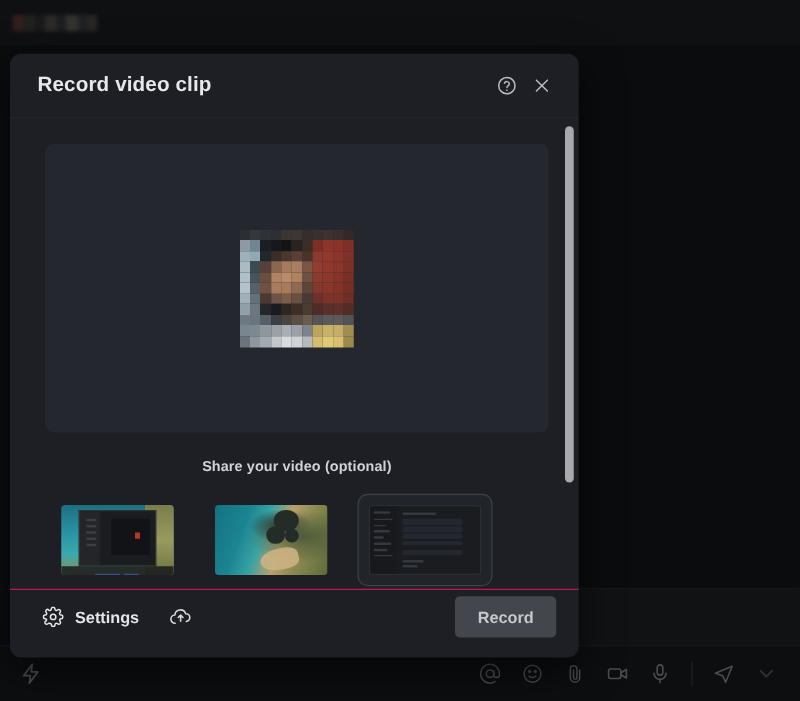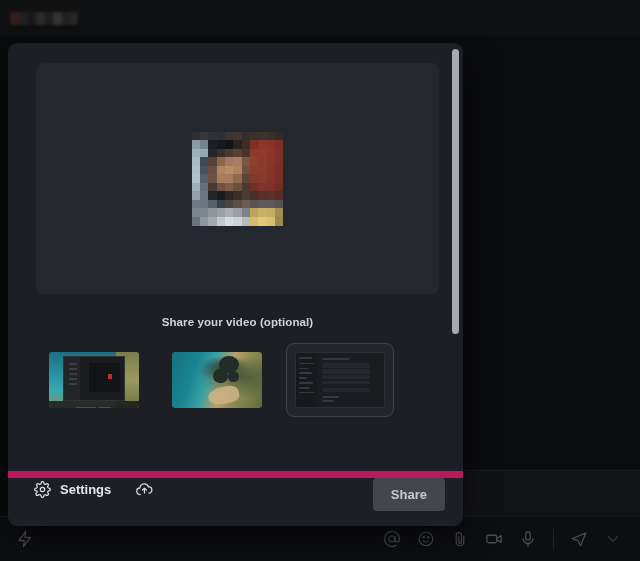--- a/index.html
+++ b/index.html
@@ -290,23 +290,23 @@
     width: 7px;
     height: 285px;
     background: #a6a9ad;
     border-radius: 4px;
   }
 
   
   .modal-footer {
     flex: 0 0 55px;
     height: 55px;
-    border-top: 7px solid #be185d;
-    display: flex;
-    align-items: flex-start;
+    border-top: 1px solid #be185d;
+    display: flex;
+    align-items: center;
     padding: 0 18px 12px 26px;
     box-sizing: border-box;
   }
   .footer-left {
     display: flex;
     align-items: center;
     gap: 22px;
     flex: 1;
   }
   .settings-btn {
@@ -399,20 +399,35 @@
         <svg viewBox="0 0 24 24" fill="none" stroke="currentColor" stroke-width="2" stroke-linecap="round" stroke-linejoin="round">
             <path d="M6 9l6 6 6-6"></path>
           </svg>
       </span>
     </div>
   </div>
 </div>
 
 <div class="modal">
 
+  <div class="modal-header">
+    <div class="modal-title">Record video clip</div>
+    <div class="hdr-btn">
+      <svg viewBox="0 0 24 24" fill="none" stroke="currentColor" stroke-width="1.7" stroke-linecap="round" stroke-linejoin="round">
+        <circle cx="12" cy="12" r="9.2"></circle>
+        <path d="M9.3 9.2a2.8 2.8 0 015.4 1c0 1.9-2.7 2.3-2.7 4"></path>
+        <circle cx="12" cy="17.2" r=".95" fill="currentColor" stroke="none"></circle>
+      </svg>
+    </div>
+    <div class="hdr-btn close">
+      <svg viewBox="0 0 24 24" fill="none" stroke="currentColor" stroke-width="1.9" stroke-linecap="round">
+          <path d="M5 5l14 14M19 5L5 19"></path>
+        </svg>
+    </div>
+  </div>
 
   <div class="modal-body">
     <div class="body-inner">
 
       <div class="preview">
         <div class="pixel-face" id="pixel-face">
             <i style="background: rgb(43, 47, 53);"></i>
             <i style="background: rgb(52, 56, 61);"></i>
             <i style="background: rgb(47, 50, 56);"></i>
             <i style="background: rgb(44, 47, 52);"></i>
@@ -612,15 +627,15 @@
       </div>
 
       <div class="upload-btn">
         <svg viewBox="0 0 24 24" fill="none" stroke="currentColor" stroke-width="1.6" stroke-linecap="round" stroke-linejoin="round">
           <path d="M6.5 18.5a4.2 4.2 0 01-.3-8.4 5.6 5.6 0 0110.9-1.3 3.9 3.9 0 01.6 7.8"></path>
           <path d="M12 16.5v-6M9.6 12.6L12 10.2l2.4 2.4"></path>
         </svg>
       </div>
     </div>
 
-    <button class="record-btn">Share</button>
+    <button class="record-btn">Record</button>
   </div>
 </div>
 
 </body></html>

